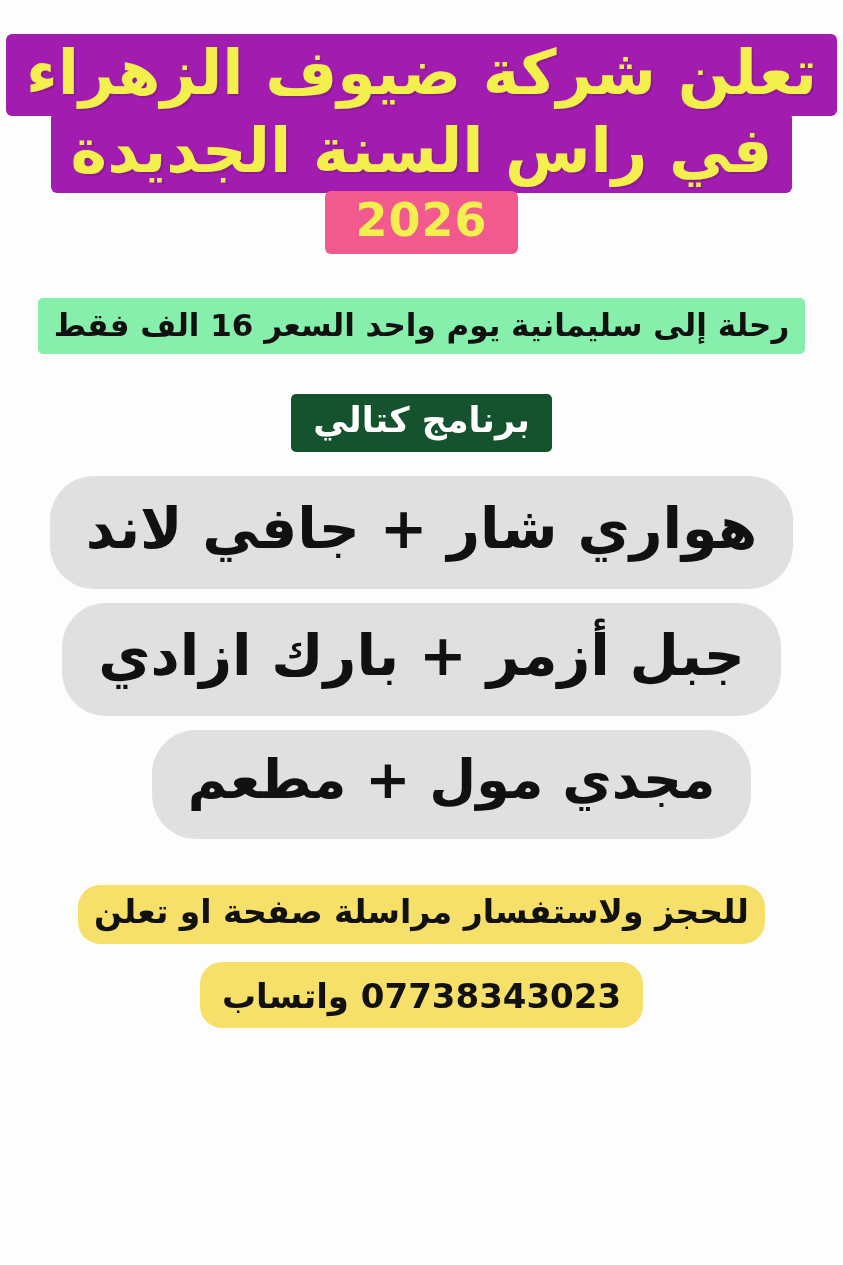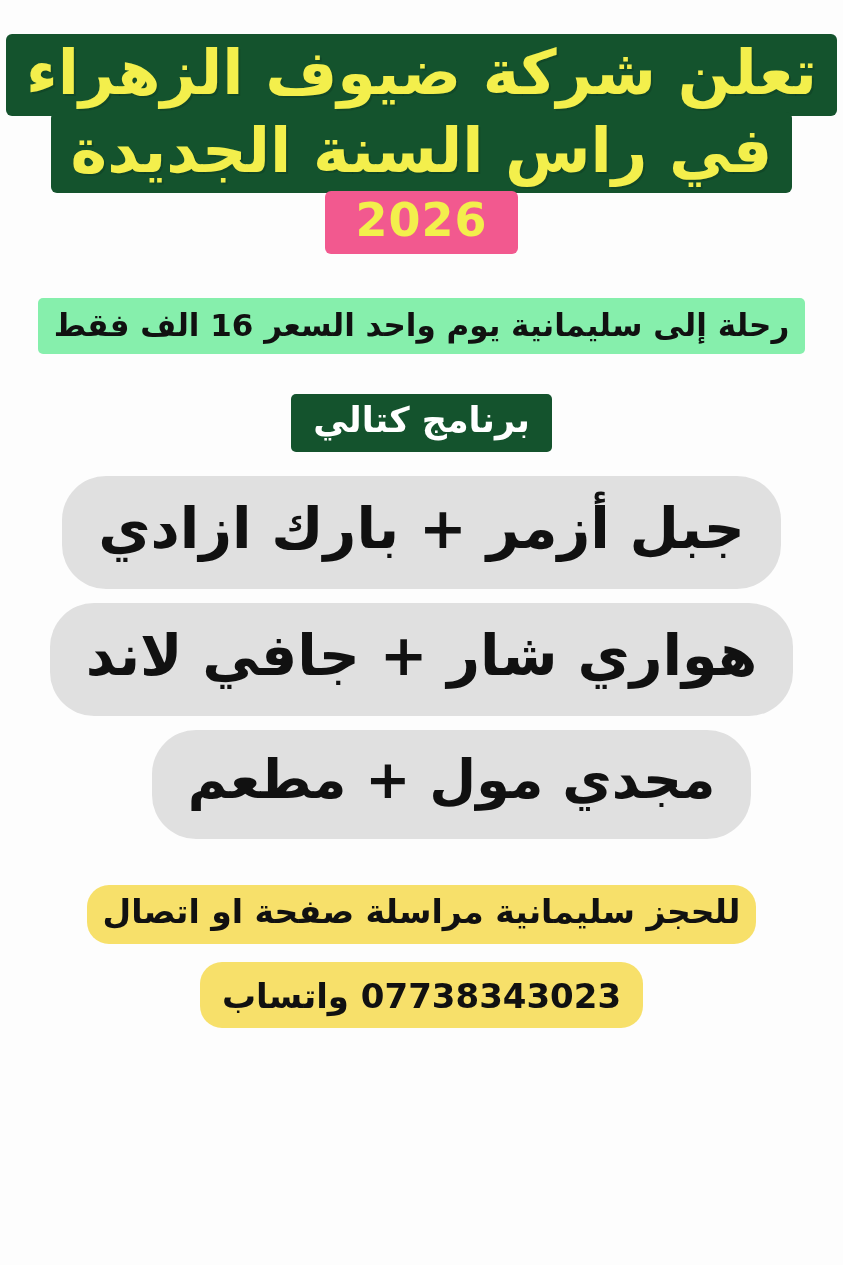--- a/index.html
+++ b/index.html
@@ -28,21 +28,21 @@
   .headline-wrap {
     margin-top: 34px;
     width: 790px;
     display: flex;
     flex-direction: column;
     align-items: center;
     gap: 2px;
   }
   .headline-line {
     display: inline-block;
-    background: #14532d;
+    background: #a21caf;
     color: #f3ef4c;
     font-family: "DejaVu Sans", sans-serif;
     font-weight: bold;
     font-size: 62px;
     line-height: 1.06;
     padding: 6px 20px 10px 20px;
     border-radius: 6px;
     white-space: nowrap;
     letter-spacing: -1px;
     text-shadow: 2px 2px 0 rgba(0,0,0,0.12);
@@ -151,23 +151,23 @@
     <span class="headline-line l1">تعلن شركة ضيوف الزهراء</span>
     <span class="headline-line l2">في راس السنة الجديدة</span>
     <span class="year-line">2026</span>
   </div>
 
   <span class="price-line">رحلة إلى  سليمانية يوم واحد السعر 16 الف فقط</span>
 
   <span class="program-line">برنامج كتالي</span>
 
   <div class="itinerary">
+    <span class="itin-line l2">هواري شار  + جافي لاند</span>
     <span class="itin-line l1">جبل أزمر + بارك ازادي</span>
-    <span class="itin-line l2">هواري شار  + جافي لاند</span>
     <span class="itin-line l3">مجدي مول  + مطعم</span>
   </div>
 
   <div class="contact">
-    <span class="contact-line info">للحجز سليمانية مراسلة صفحة او اتصال</span>
+    <span class="contact-line info">للحجز ولاستفسار مراسلة صفحة او تعلن</span>
     <span class="contact-line phone">07738343023 واتساب</span>
   </div>
 
 </div>
 
 </body></html>

